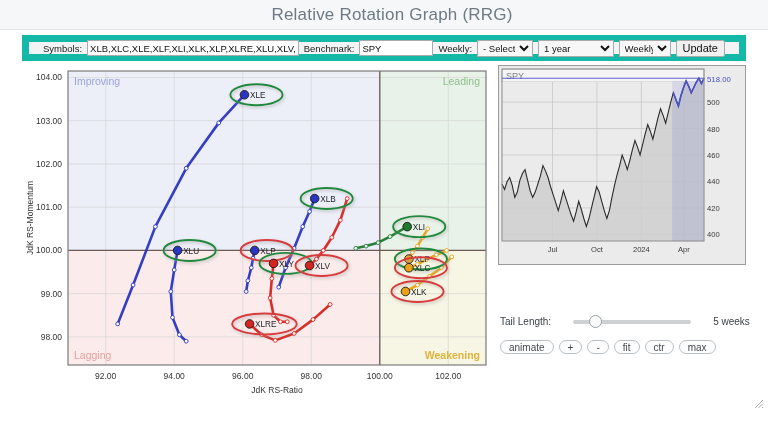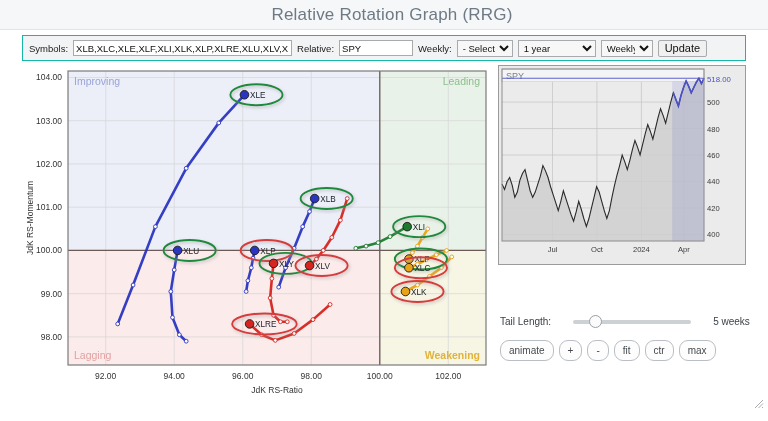--- a/index.html
+++ b/index.html
@@ -18,23 +18,23 @@
     border-bottom:1px solid #e2e4e6;
     display:flex; align-items:center; justify-content:center;
   }
   #page-title {
     font-size:17px; color:#6d7a85; letter-spacing:.2px;padding-left:16px;
   }
   
   #toolbar {
     height:26px; margin:5px 22px 0 22px;
     background:#f2f3f4;
-    border:1px solid #14b8a6;
+    border:7px solid #14b8a6;
     display:flex; align-items:center;
-    padding:0 6px; gap:5px;
+    padding:0 14px; gap:5px;
     font-size:9.5px; color:#2c2c2c;
   }
   .tb-label { white-space:nowrap; font-size:9.5px; color:#202020; }
   input.tb-input {
     font-family:"Liberation Sans", sans-serif;
     font-size:9.5px; color:#111;
     border:1px solid #a9aaac; background:#fff;
     height:16px; padding:0 2px; outline:none;
   }
   #symbols-input { width:219px; }
@@ -77,21 +77,21 @@
     position:absolute; left:16px; top:-5px;
     width:13px; height:13px; border-radius:50%;
     background:#fbfbfb; border:1.4px solid #9aa0a5;
   }
   #tail-value { white-space:nowrap; color:#3b4146; }
   #btn-row { display:flex; gap:5px; margin-top:13px; }
   button.pill {
     font-family:"Liberation Sans", sans-serif;
     font-size:10px; color:#444a4f;
     background:#fdfdfd; border:1px solid #b9bfc4;
-    border-radius:9px; height:21px; padding:0 8px;
+    border-radius:9px; height:14px; padding:0 8px;
     cursor:pointer; white-space:nowrap;
   }
   #resize-grip {
     position:absolute; right:4px; bottom:2px;
     width:12px; height:12px;
   }
   
   #footer {
     height:41px; display:flex; align-items:center; justify-content:center;
     font-size:11.5px; color:#3f4347;
@@ -101,21 +101,21 @@
 </head>
 <body>
 
 <div id="title-bar">
   <div id="page-title">Relative Rotation Graph (RRG)</div>
 </div>
 
 <div id="toolbar">
   <span class="tb-label">Symbols:</span>
   <input id="symbols-input" class="tb-input" type="text" value="XLB,XLC,XLE,XLF,XLI,XLK,XLP,XLRE,XLU,XLV,XL" style="">
-  <span class="tb-label">Relative:</span>
+  <span class="tb-label">Benchmark:</span>
   <input id="benchmark-input" class="tb-input" type="text" value="SPY" style="">
   <span class="tb-label">Weekly:</span>
   <select id="groups-select" class="tb-select">
     <option>- Select -</option>
   </select>
   <select id="period-select" class="tb-select">
     <option>1 year</option>
   </select>
   <select id="freq-select" class="tb-select">
     <option>Weekly</option>

